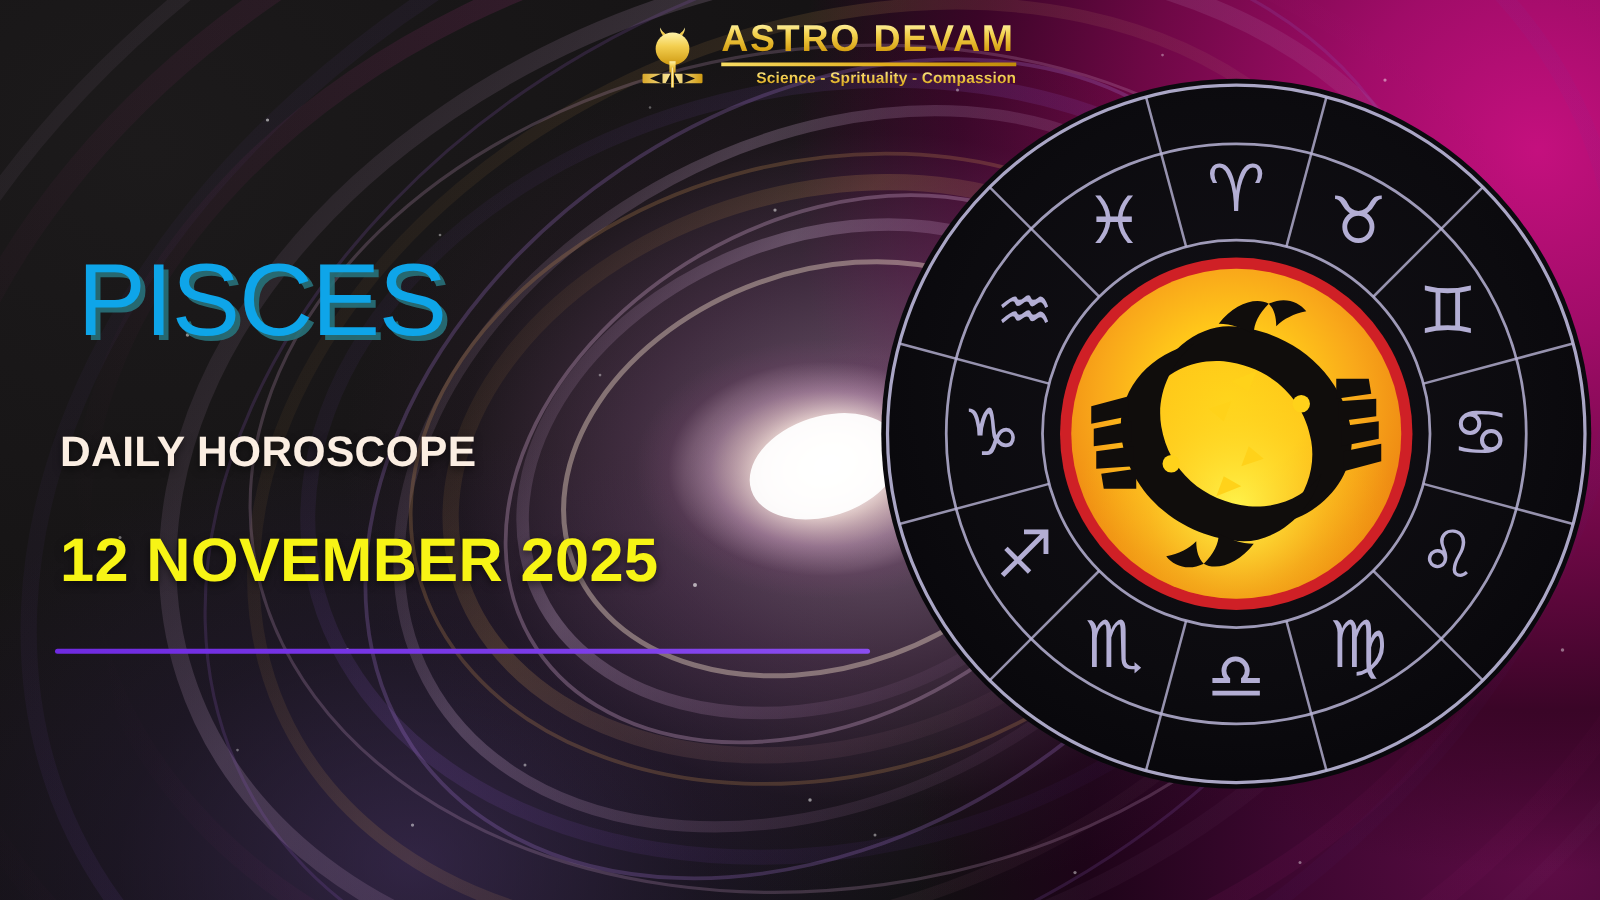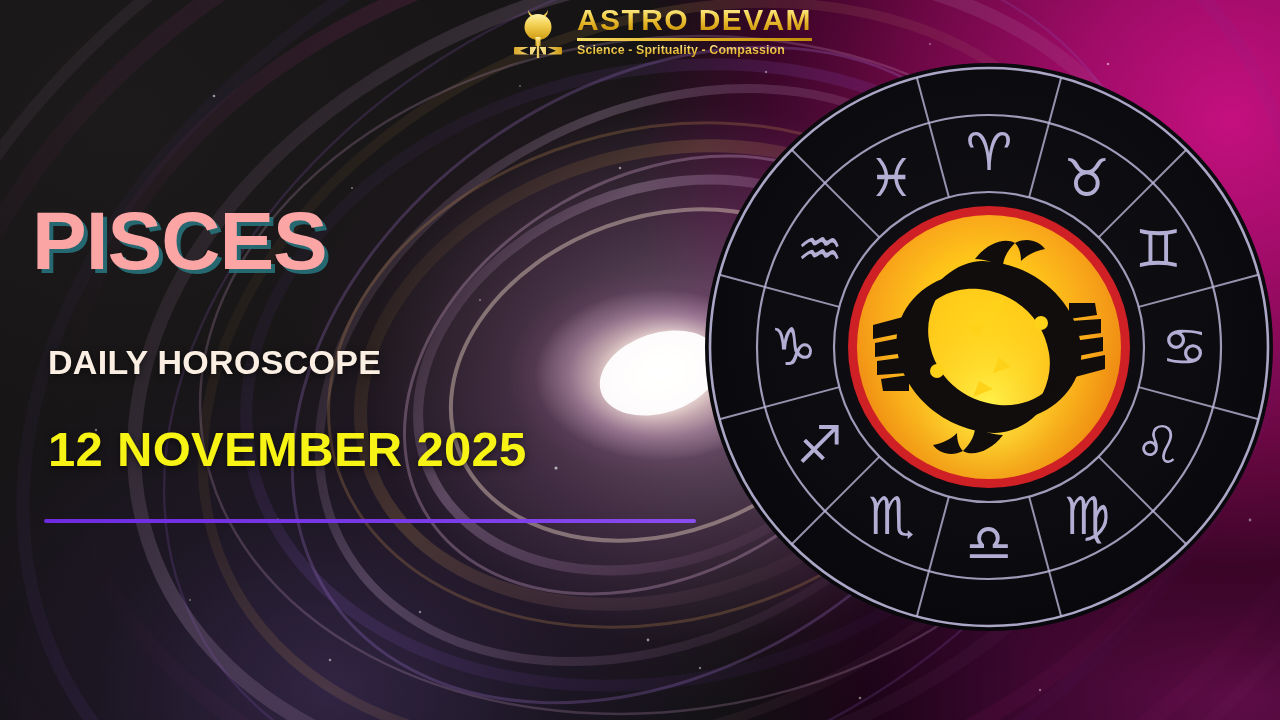--- a/index.html
+++ b/index.html
@@ -32,21 +32,21 @@
   
   .wheel-wrap{
     position:absolute;
     left:704px; top:62px;
     width:570px; height:570px;
   }
   .wheel-svg{ width:100%; height:100%; display:block; }
 
   
   .logo{
-    position:absolute; left:510px; top:0;
+    position:absolute; left:510px; top:12px;
     display:flex; align-items:center; gap:11px;
     z-index:20;
   }
   .logo-mark{ width:56px; height:62px; display:block; }
   .logo-text{ display:flex; flex-direction:column; }
   .logo-name{
     font-size:30px; font-weight:bold; letter-spacing:1.4px;
     background:linear-gradient(180deg,#fff6b0 0%,#f4d24e 34%,#d9a416 72%,#c48f0c 100%);
     -webkit-background-clip:text; background-clip:text;
     color:transparent;
@@ -58,27 +58,28 @@
     height:3px; width:100%;
     background:linear-gradient(90deg,#f7dc63,#e0ad1d 55%,#c08c0a);
     margin:2px 0 2px;
   }
   .logo-tag{
     font-size:12.4px; font-weight:bold; letter-spacing:.12px;
     background:linear-gradient(180deg,#fff3ad 0%,#f0cb49 50%,#d5a118 100%);
     -webkit-background-clip:text; background-clip:text;
     color:transparent; -webkit-text-fill-color:transparent;
     white-space:nowrap;
+    margin-left:28px;
   }
 
   
   .sign-name{
-    position:absolute; left:32px; top:200px;
-    font-size:82px; font-weight:bold; letter-spacing:-1px;
-    color:#fca5a5;
+    position:absolute; left:62px; top:200px;
+    font-size:82px; font-weight:normal; letter-spacing:-1px;
+    color:#0ea5e9;
     text-shadow: 4px 4px 0 rgba(39,112,120,.92);
     line-height:1;
     z-index:15;
   }
   .headline{
     position:absolute; left:48px; top:345px;
     font-size:34px; font-weight:bold; letter-spacing:.3px;
     color:#fbeee2;
     line-height:1;
     text-shadow:0 2px 7px rgba(0,0,0,.55);

